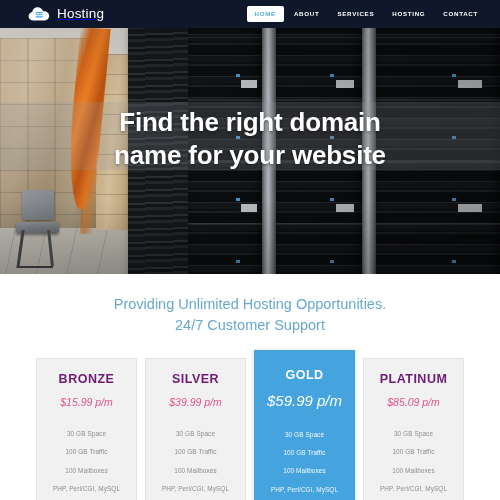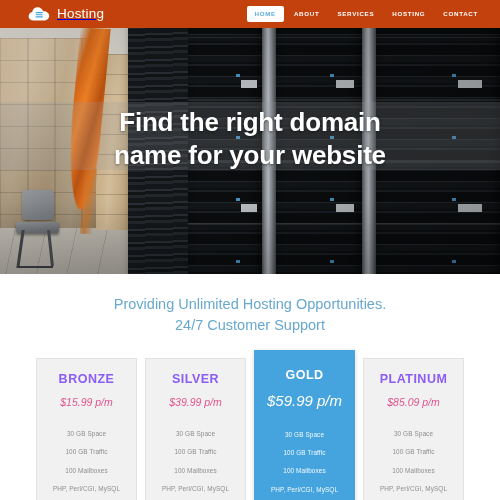--- a/index.html
+++ b/index.html
@@ -22,21 +22,21 @@
     width: 500px;
     height: 500px;
     overflow: hidden;
   }
 
   
   .site-header {
     position: relative;
     z-index: 20;
     height: 28px;
-    background: #c2410c;
+    background: #0f172a;
     display: flex;
     align-items: center;
     padding: 0 14px 0 28px;
   }
 
   .brand {
     display: flex;
     align-items: center;
     gap: 7px;
   }
@@ -432,21 +432,21 @@
     margin-top: 0;
     padding: 18px 6px 22px;
     box-shadow: 0 1px 5px rgba(0,0,0,0.16);
     z-index: 3;
   }
 
   .plan-name {
     font-size: 12.5px;
     font-weight: 700;
     letter-spacing: 0.5px;
-    color: #8b5cf6;
+    color: #701a75;
     line-height: 1;
   }
   .plan.is-featured .plan-name { color: #ffffff; }
 
   .plan-price {
     margin-top: 11px;
     font-size: 10.5px;
     font-weight: 400;
     color: #e0558f;
     line-height: 1;

